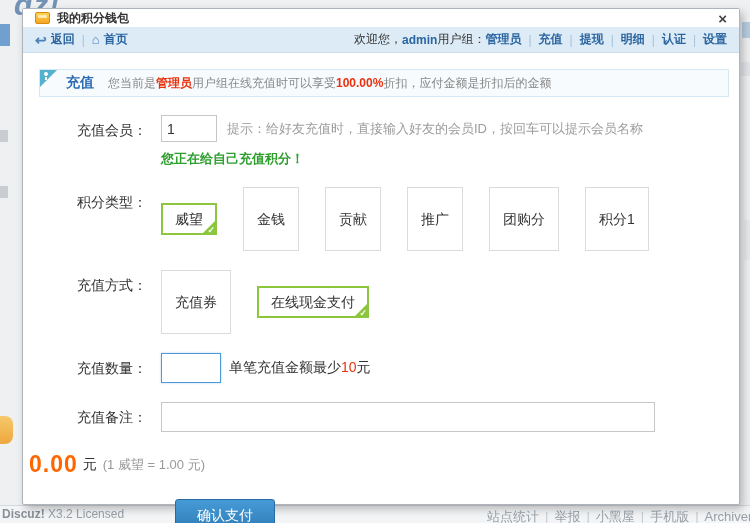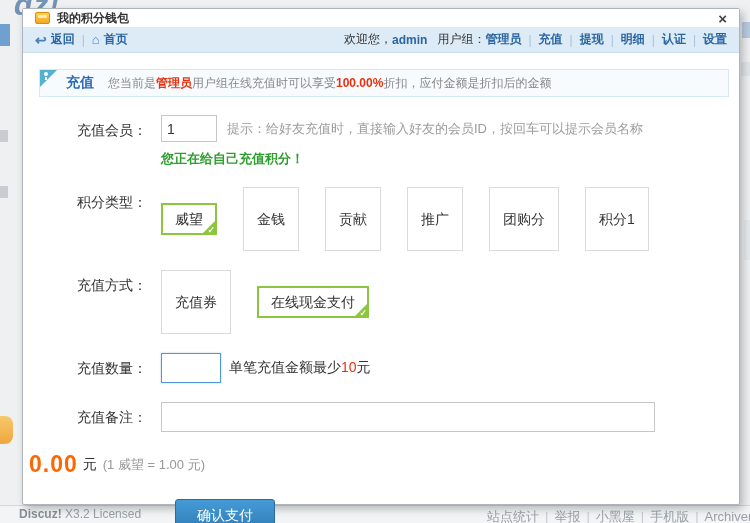--- a/index.html
+++ b/index.html
@@ -25,21 +25,21 @@
                       background:linear-gradient(180deg,#F6C96B,#EFA73E); }
   .frag-blue-right  { top:22px;  right:0; width:8px; height:16px; background:#B8CCE0; }
   .frag-gray-r1     { top:62px;  right:0; width:9px; height:14px; background:#E2E5E9; }
   .frag-gray-r2     { top:220px; right:0; width:6px; height:40px; background:#E7EAED; }
 
   .bg-footer {
     position:absolute; left:0; bottom:0; width:750px; height:18px;
     background:#F3F4F6; border-top:1px solid #D5D7DA;
   }
   .bg-licensed {
-    position:absolute; left:19px; top:507px;
+    position:absolute; left:2px; top:507px;
     font-size:12px; color:#8A9097; font-weight:bold;
   }
   .bg-licensed .lic-rest { font-weight:normal; color:#9AA0A7; }
   .bg-footer-links {
     position:absolute; left:487px; top:508px;
     font-size:13px; color:#99A0A8; white-space:nowrap;
   }
   .bg-footer-links .fsep { color:#C5CAD0; margin:0 6px; }
 
   
@@ -175,21 +175,21 @@
   <div class="navbar">
     <span class="icon-back">↩</span>
     <a class="nav-link">返回</a>
     <span class="nav-sep">|</span>
     <span class="icon-home">⌂</span>
     <a class="nav-link">首页</a>
 
     <span class="nav-right">
       <span>欢迎您，</span>
       <a class="nav-link">admin</a>
-      <span style="margin-left:10px;">用户组：</span>
+      <span style="margin-left:0;">用户组：</span>
       <a class="nav-link">管理员</a>
       <span class="nav-sep">|</span>
       <a class="nav-link">充值</a>
       <span class="nav-sep">|</span>
       <a class="nav-link">提现</a>
       <span class="nav-sep">|</span>
       <a class="nav-link">明细</a>
       <span class="nav-sep">|</span>
       <a class="nav-link">认证</a>
       <span class="nav-sep">|</span>

